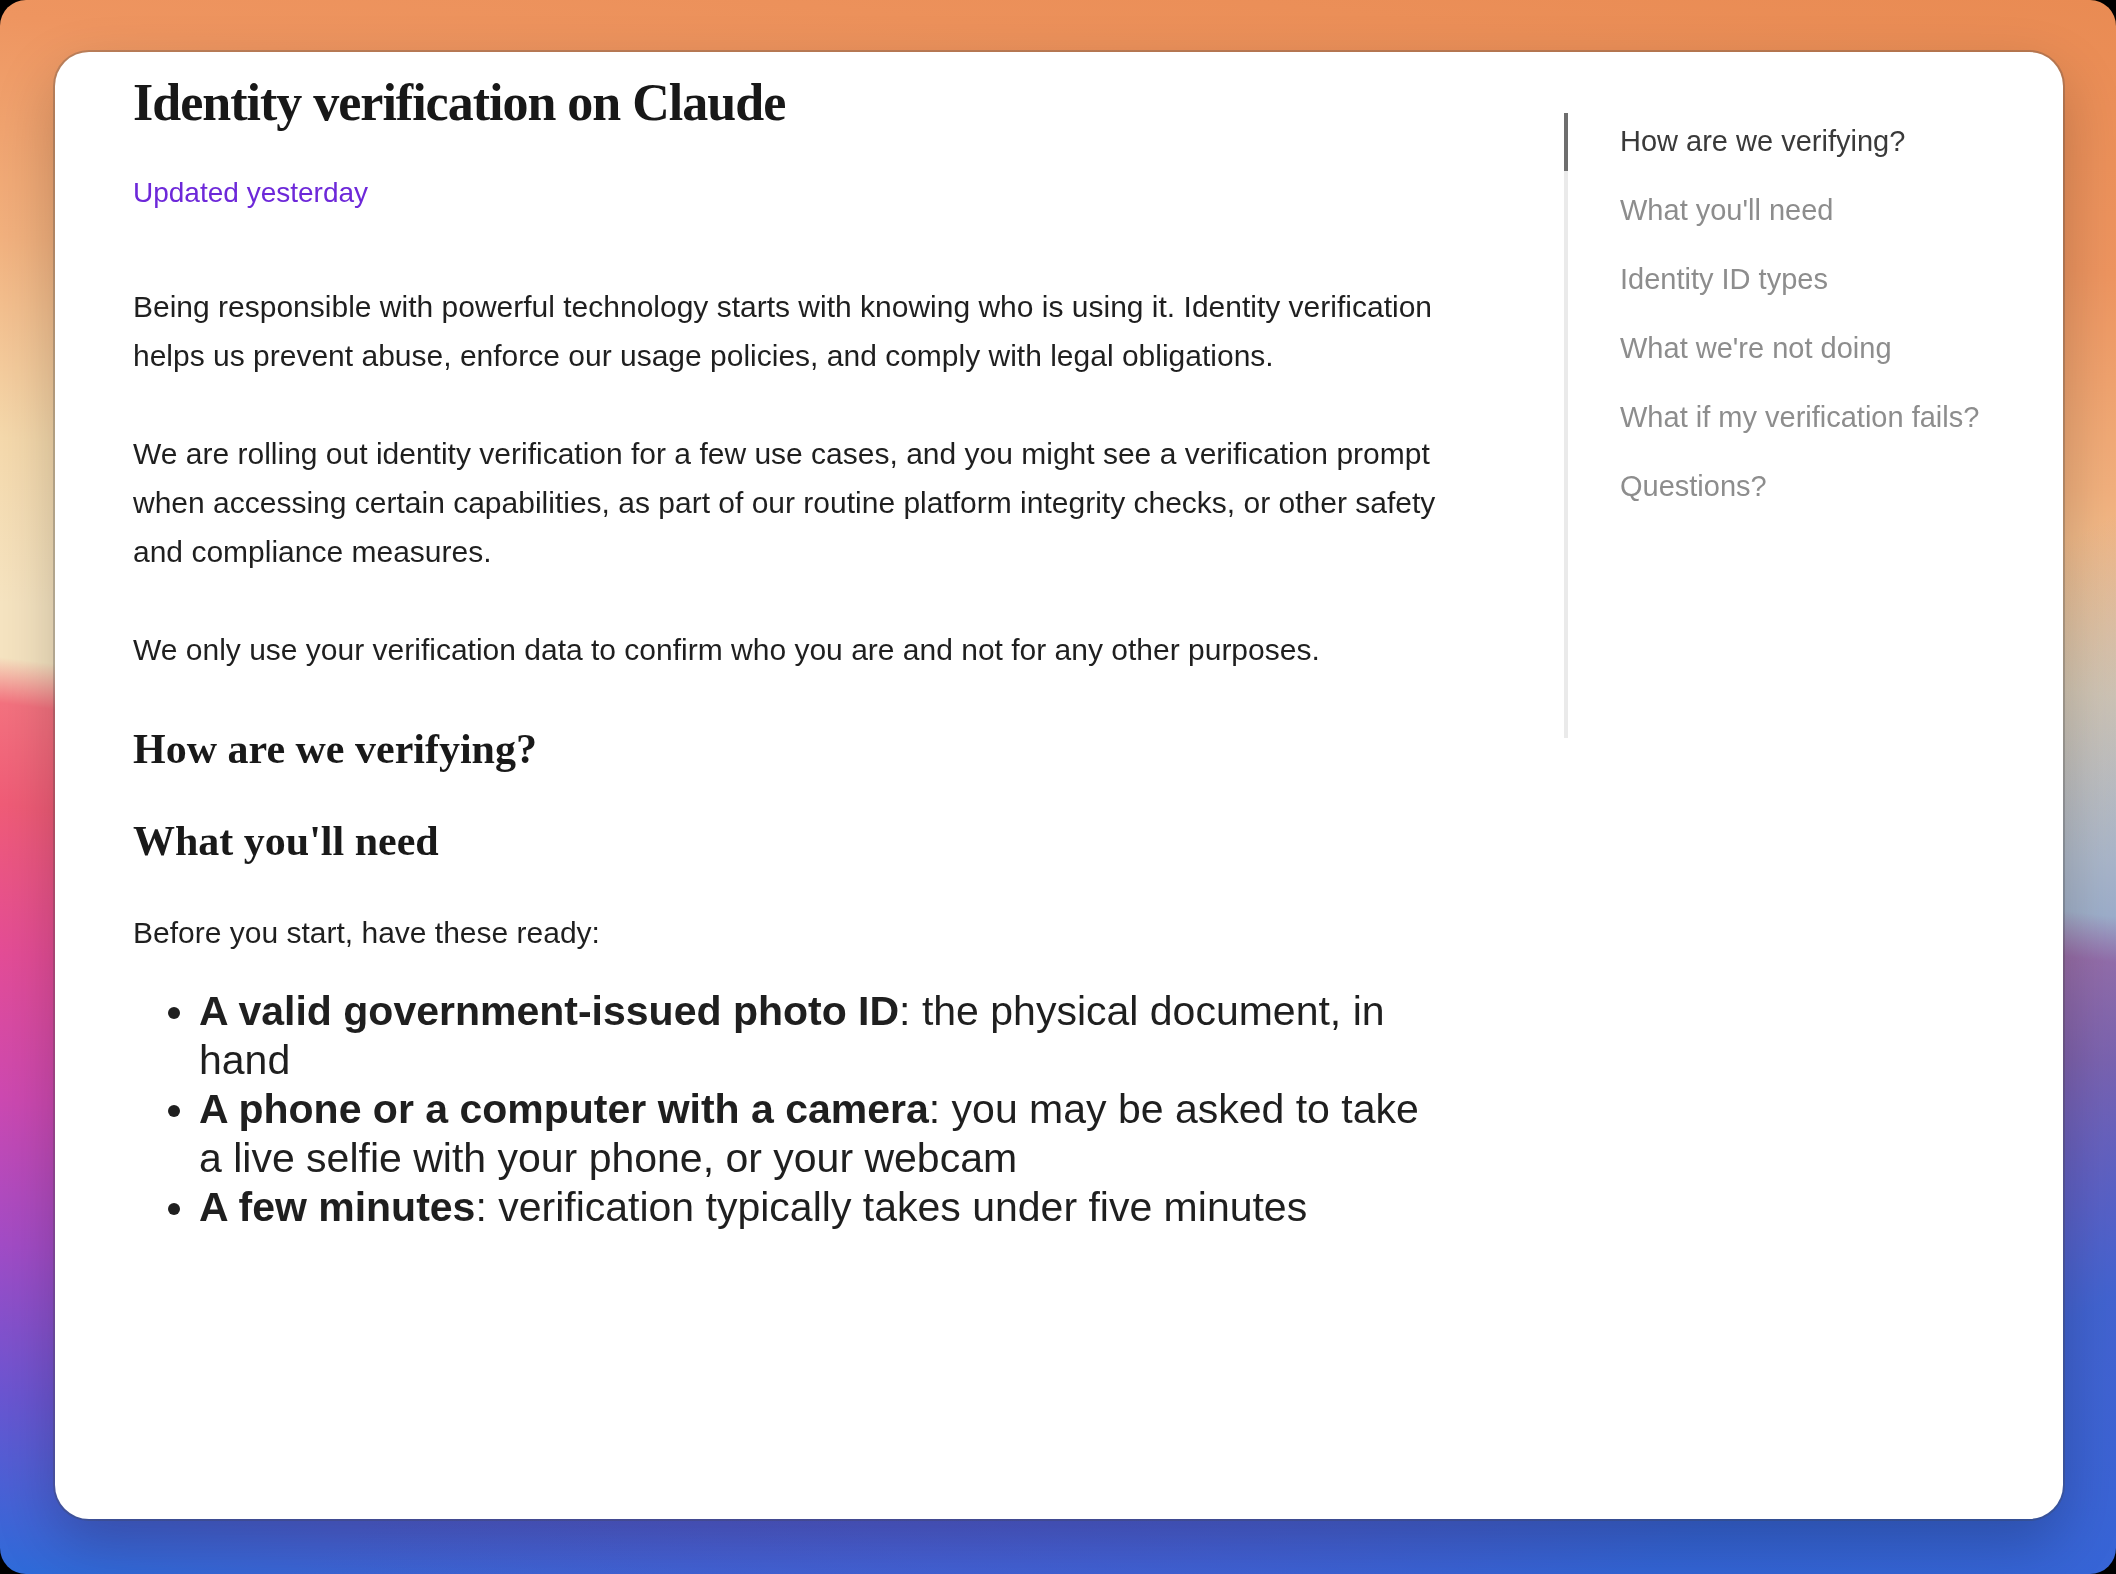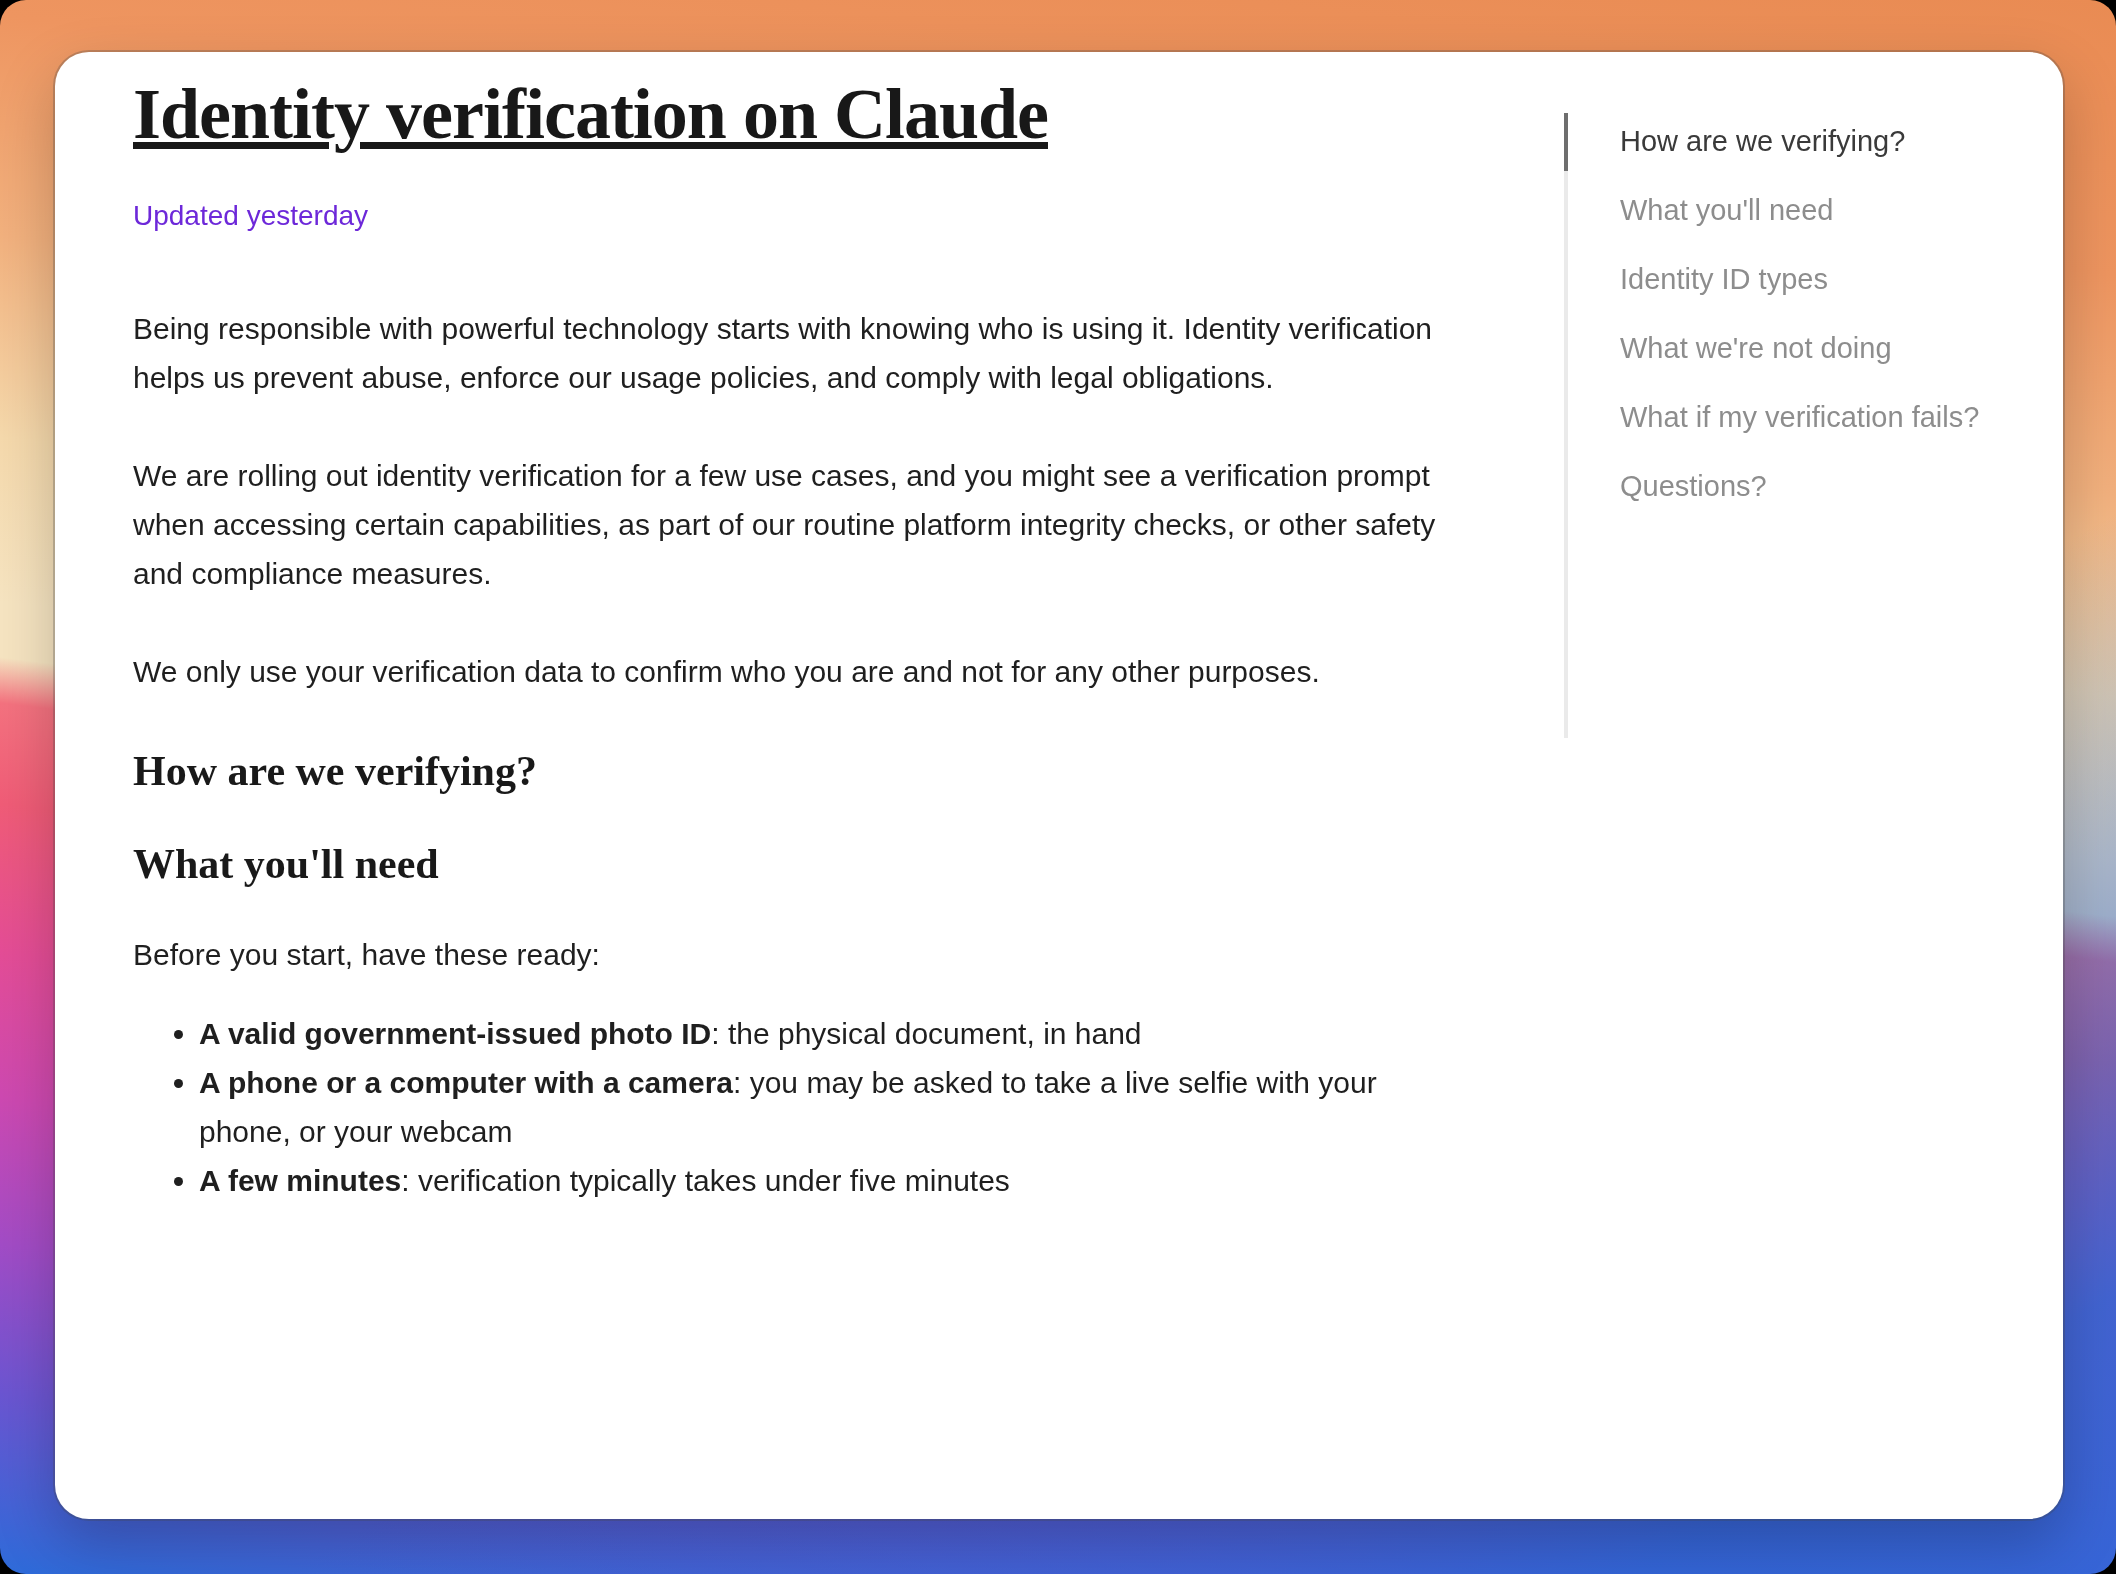--- a/index.html
+++ b/index.html
@@ -45,25 +45,24 @@
   
   .main {
     position: absolute;
     left: 78px; top: 22px;
     width: 1315px;
   }
   h1.page-title {
     margin: 0;
     font-family: "Liberation Serif", serif;
     font-weight: 700;
-    font-size: 72px;
+    font-size: 52px;
     line-height: 1.12;
     letter-spacing: -1px;
     color: #181818;
-    text-decoration: underline;
   }
   .updated {
     margin-top: 44px;
     font-size: 28px;
     line-height: 1.2;
     color: #6d28d9;
   }
   .intro { margin-top: 72px; }
   p.body-p {
     margin: 0 0 49px 0;
@@ -79,21 +78,21 @@
     font-size: 42px;
     line-height: 1.25;
     color: #191919;
   }
   ul.need-list {
     margin: 0;
     padding: 0 0 0 66px;
     list-style: disc;
   }
   ul.need-list li {
-    font-size: 30px;
+    font-size: 41px;
     line-height: 49px;
     color: #1F1F1F;
   }
   ul.need-list li::marker { color: #1f1f1f; }
   ul.need-list strong { font-weight: 700; }
   
   .toc {
     position: absolute;
     left: 1509px; top: 61px;
     width: 478px;

